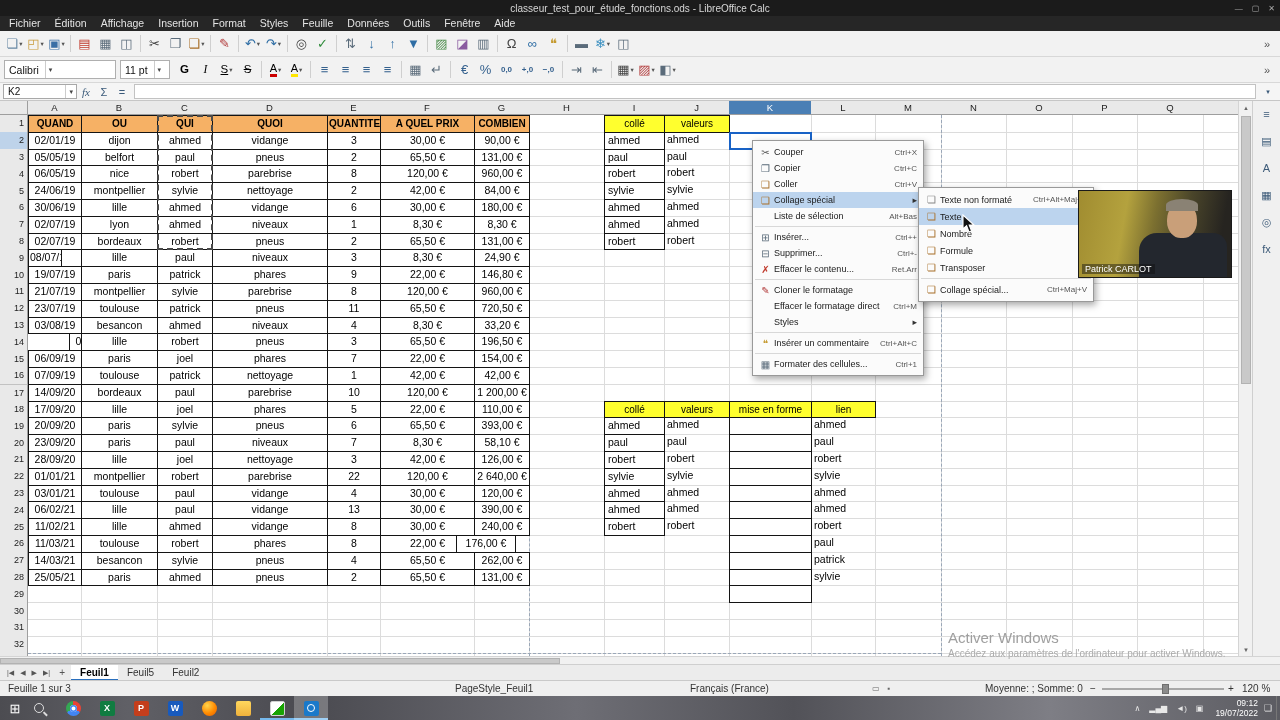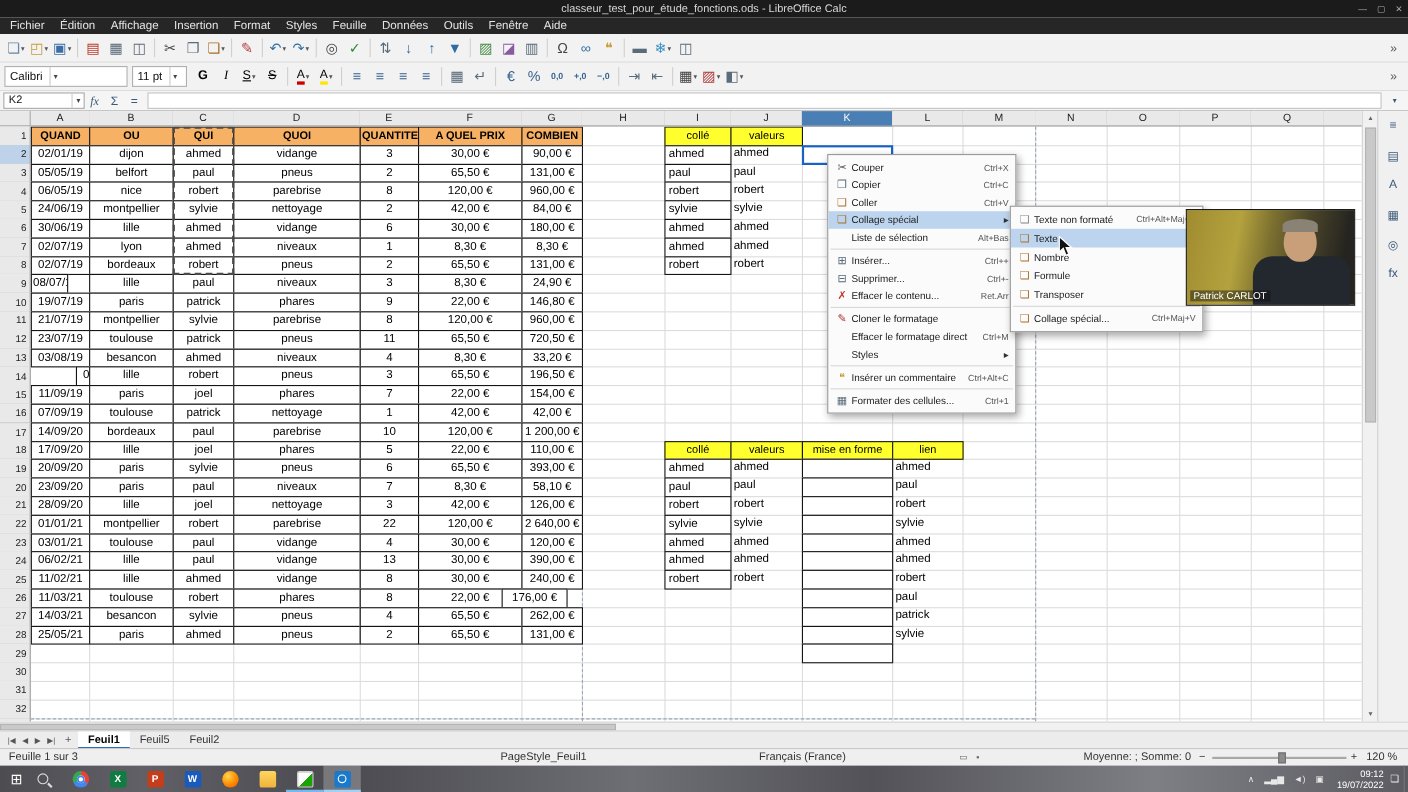--- a/index.html
+++ b/index.html
@@ -499,21 +499,21 @@
       <div class="scell b" style="left: 327px; top: 215.6px; width: 54px; height: 17.8px; line-height: 15.8px;">4</div>
       <div class="scell b" style="left: 380px; top: 215.6px; width: 95px; height: 17.8px; line-height: 15.8px;">8,30 €</div>
       <div class="scell b" style="left: 474px; top: 215.6px; width: 56px; height: 17.8px; line-height: 15.8px;">33,20 €</div>
       <div class="scell b" style="left: 28px; top: 232.4px; width: 54px; height: 17.8px; line-height: 15.8px; margin-left: 41px;">04/09/19</div>
       <div class="scell b" style="left: 81px; top: 232.4px; width: 77px; height: 17.8px; line-height: 15.8px;">lille</div>
       <div class="scell b" style="left: 157px; top: 232.4px; width: 56px; height: 17.8px; line-height: 15.8px;">robert</div>
       <div class="scell b" style="left: 212px; top: 232.4px; width: 116px; height: 17.8px; line-height: 15.8px;">pneus</div>
       <div class="scell b" style="left: 327px; top: 232.4px; width: 54px; height: 17.8px; line-height: 15.8px;">3</div>
       <div class="scell b" style="left: 380px; top: 232.4px; width: 95px; height: 17.8px; line-height: 15.8px;">65,50 €</div>
       <div class="scell b" style="left: 474px; top: 232.4px; width: 56px; height: 17.8px; line-height: 15.8px;">196,50 €</div>
-      <div class="scell b" style="left: 28px; top: 249.2px; width: 54px; height: 17.8px; line-height: 15.8px;">11/09/19</div>
+      <div class="scell b" style="left: 28px; top: 249.2px; width: 54px; height: 17.8px; line-height: 15.8px;">06/09/19</div>
       <div class="scell b" style="left: 81px; top: 249.2px; width: 77px; height: 17.8px; line-height: 15.8px;">paris</div>
       <div class="scell b" style="left: 157px; top: 249.2px; width: 56px; height: 17.8px; line-height: 15.8px;">joel</div>
       <div class="scell b" style="left: 212px; top: 249.2px; width: 116px; height: 17.8px; line-height: 15.8px;">phares</div>
       <div class="scell b" style="left: 327px; top: 249.2px; width: 54px; height: 17.8px; line-height: 15.8px;">7</div>
       <div class="scell b" style="left: 380px; top: 249.2px; width: 95px; height: 17.8px; line-height: 15.8px;">22,00 €</div>
       <div class="scell b" style="left: 474px; top: 249.2px; width: 56px; height: 17.8px; line-height: 15.8px;">154,00 €</div>
       <div class="scell b" style="left: 28px; top: 266px; width: 54px; height: 17.8px; line-height: 15.8px;">07/09/19</div>
       <div class="scell b" style="left: 81px; top: 266px; width: 77px; height: 17.8px; line-height: 15.8px;">toulouse</div>
       <div class="scell b" style="left: 157px; top: 266px; width: 56px; height: 17.8px; line-height: 15.8px;">patrick</div>
       <div class="scell b" style="left: 212px; top: 266px; width: 116px; height: 17.8px; line-height: 15.8px;">nettoyage</div>
@@ -909,18 +909,22 @@
       </div>
     </div>
 
   <div id="webcam">
     <div class="wc-body"></div>
     <div class="wc-head"></div>
     <div class="wc-hair"></div>
     <span class="wc-label">Patrick CARLOT</span>
   </div>
 
+  <div id="watermark">
+    <div class="l1">Activer Windows</div>
+    <div class="l2">Accédez aux paramètres de l'ordinateur pour activer Windows.</div>
+  </div>
 
   <svg id="cursor" width="14" height="20" viewBox="0 0 14 20">
     <path d="M1 1 L1 15 L4.6 11.8 L7 18 L9.6 17 L7.2 11 L12 11 Z" fill="#111" stroke="#fff" stroke-width="1.1"></path>
   </svg>
 
 </div>
 
 </body></html>

